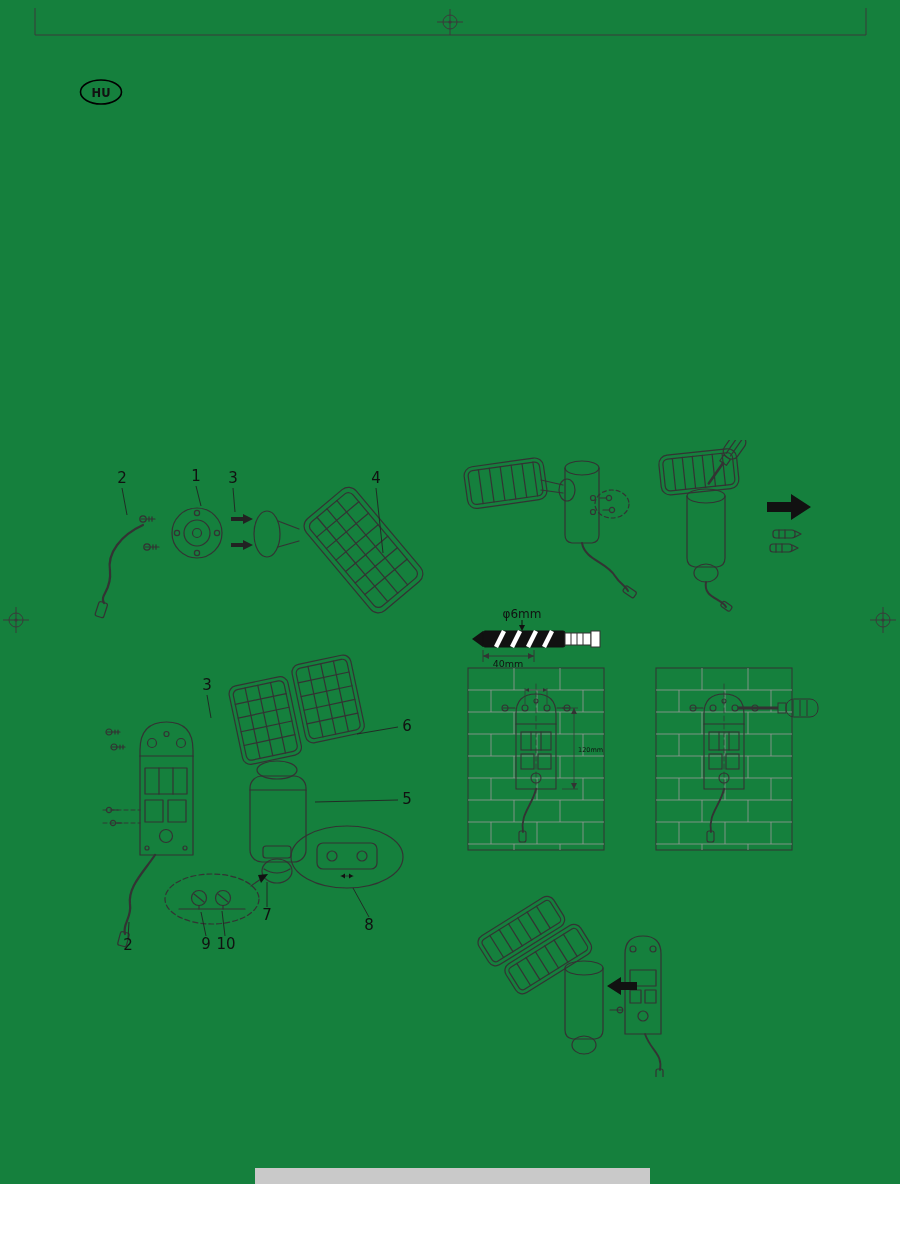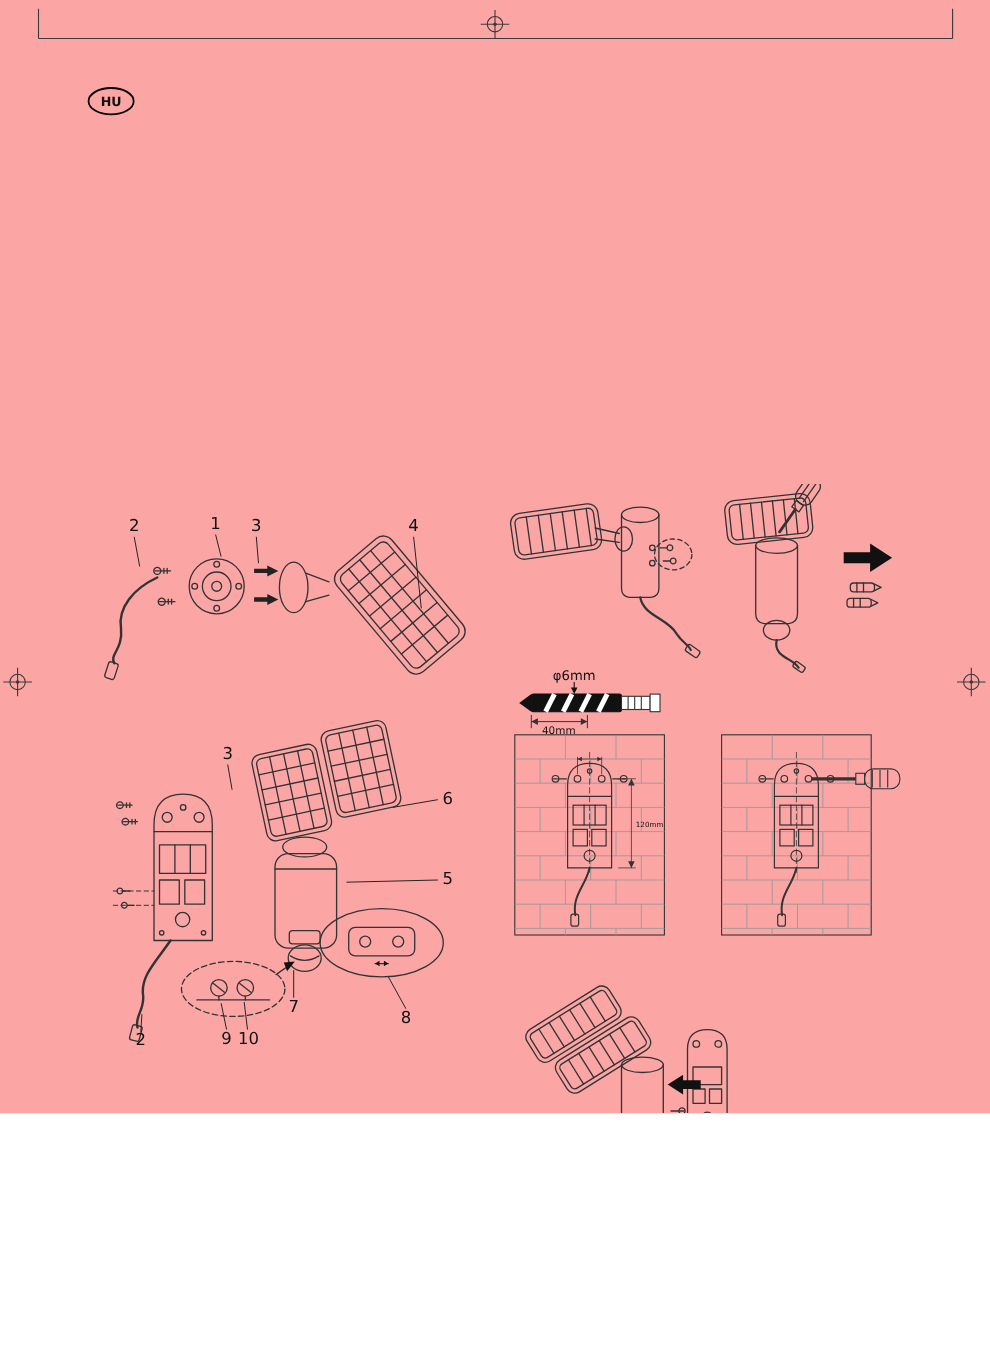--- a/index.html
+++ b/index.html
@@ -1,18 +1,18 @@
 <!DOCTYPE html>
 <html><head>
 <meta charset="utf-8">
 <style>
   * { margin:0; padding:0; box-sizing:border-box; }
   html,body { background:#ffffff; }
   body { font-family:"DejaVu Sans", sans-serif; }
-  #page { position:relative; width:900px; height:1012px; background:#fca5a5; overflow:hidden; outline:1px solid #c2c2c2; }
+  #page { position:relative; width:900px; height:1184px; background:#15803d; overflow:hidden; outline:1px solid #c2c2c2; }
   .abs { position:absolute; }
   svg { display:block; }
   svg text { font-family:"DejaVu Sans", sans-serif; fill:#111; stroke:none; }
   .callout { font-size:15px; }
   .dimtext { font-size:9.5px; }
   .tiny { font-size:6.5px; }
   .footer-bar { background:#c9c9c9; }
 </style>
 </head>
 <body>

